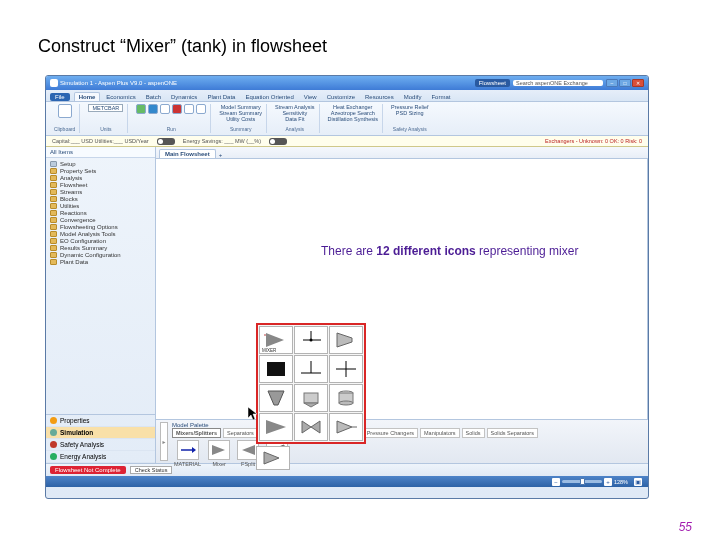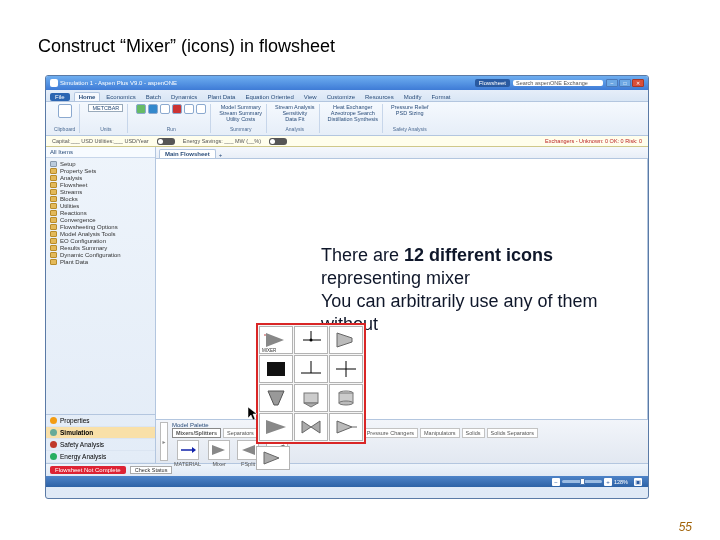--- a/index.html
+++ b/index.html
@@ -1,19 +1,19 @@
 <!DOCTYPE html>
 <html><head>
 <meta charset="utf-8">
 <style>
   * { box-sizing: border-box; margin: 0; padding: 0; font-family: "Segoe UI", Tahoma, sans-serif; }
   body { width: 720px; height: 540px; background: #fff; position: relative; }
 
   .slide-title { position: absolute; top: 36px; left: 38px; font-size: 18px; font-weight: 400; color: #000; }
-  .page-num { position: absolute; bottom: 6px; right: 28px; font-size: 12px; color: #a16207; font-style: italic; margin-top: 32px; }
+  .page-num { position: absolute; bottom: 6px; right: 28px; font-size: 12px; color: #a21caf; font-style: italic; margin-top: 32px; }
 
   .appwin { position: absolute; top: 75px; left: 45px; width: 604px; height: 424px;
             border: 1px solid #5a7aa6; border-radius: 3px;
             background: linear-gradient(#e8f0fa, #dfe9f6); overflow: hidden; }
 
   
   .titlebar { height: 14px; background: linear-gradient(#6eaef0,#3e7bd6);
               display:flex; align-items:center; justify-content:space-between;
               padding: 0 4px; font-size: 6px; color:#fff; }
   .titlebar .left { display:flex; align-items:center; gap:2px;}
@@ -66,21 +66,21 @@
   .bn-dot.safety { background:#c0392b; }
 
   
   .flowsheet { flex:1; display:flex; flex-direction:column; }
   .fs-tabs { height:12px; background:linear-gradient(#f5f8fd,#e8eef7); border-bottom:1px solid #b3c6df; display:flex; align-items:flex-end; font-size:6px; padding-left:3px; gap:3px;}
   .fs-tab { background:#fff; border:1px solid #b3c6df; border-bottom:none; padding:1px 5px; border-radius:2px 2px 0 0; font-weight:bold; color:#2a4d7a;}
   .fs-add { color:#2a4d7a; cursor:pointer; }
   .canvas { flex:1; background:#fff; border-right:1px solid #b3c6df; position:relative; }
 
   
-  .note { position:absolute; top:85px; left:165px; width:280px; font-size:18px; color:#0f172a; line-height:1.28; font-family: Calibri, "Segoe UI", sans-serif; }
+  .note { position:absolute; top:85px; left:165px; width:280px; font-size:12px; color:#4c1d95; line-height:1.28; font-family: Calibri, "Segoe UI", sans-serif; }
   .note .em { font-weight:600; }
   .mixer-popup-wrap { position:absolute; top:164px; left:100px; }
   .mixer-popup { border:2px solid #d92626; padding:1px; background:#f6f6f6; }
   .mixer-grid { display:grid; grid-template-columns: repeat(3, 34px); grid-template-rows: repeat(4, 28px); gap:1px; }
   .m-cell { background:#fff; border:1px solid #b3b3b3; display:flex; align-items:center; justify-content:center; position:relative;}
   .m-cell svg { width:24px; height:20px; }
   .m-label { position:absolute; bottom:0; left:0; right:0; font-size:4.5px; color:#333; text-align:left; padding-left:2px; background:#fff;}
   .m-extra { margin-top:2px; background:#fff; border:1px solid #b3b3b3; width:34px; height:24px; display:flex; align-items:center; justify-content:center; }
   .m-extra svg { width:24px; height:18px; }
   .cursor-arrow { position:absolute; top:248px; left:92px; width:10px; height:14px; }
@@ -106,21 +106,21 @@
   .statusbar2 { height:11px; background:linear-gradient(#4d83c8,#2d62a6); display:flex; align-items:center; justify-content:flex-end; gap:6px; font-size:5.5px; color:#fff; padding:0 6px;}
   .zoom-ctrl { display:flex; align-items:center; gap:2px; }
   .zoom-track { width:40px; height:3px; background:#9bbce3; position:relative; border-radius:2px;}
   .zoom-thumb { position:absolute; top:-2px; left:18px; width:5px; height:7px; background:#fff; border:1px solid #4d78af; border-radius:1px;}
   .sbtn { width:8px; height:8px; background:#fff; border-radius:1px; color:#2a5aa0; display:flex; align-items:center; justify-content:center; font-size:6px;}
 
 </style>
 </head>
 <body>
 
-<div class="slide-title">Construct “Mixer” (icons) in flowsheet</div>
+<div class="slide-title">Construct “Mixer” (tank) in flowsheet</div>
 <div class="page-num">55</div>
 
 <div class="appwin">
 
   <div class="titlebar">
     <div class="left">
       <span class="thumb"></span>
       <span class="title">Simulation 1 - Aspen Plus V9.0 - aspenONE</span>
     </div>
     <div class="right">
@@ -303,21 +303,21 @@
 
     <div class="flowsheet">
       <div class="fs-tabs">
         <span class="fs-tab">Main Flowsheet</span>
         <span class="fs-add">+</span>
       </div>
       <div class="canvas">
 
         <div class="note">
           <span>There are </span><span class="em">12 different icons </span><span>representing mixer</span><br>
-          <span>You can arbitrarily use any of them without</span><br>
+          <br>
         </div>
 
         <div class="mixer-popup-wrap">
           <div class="mixer-popup">
             <div class="mixer-grid">
 
               <div class="m-cell">
                 <svg viewBox="0 0 24 20">
                     <polygon points="2,3 20,10 2,17" fill="#888"></polygon>
                     <line x1="2" y1="5" x2="-2" y2="5" stroke="#b44" stroke-width="1"></line>

